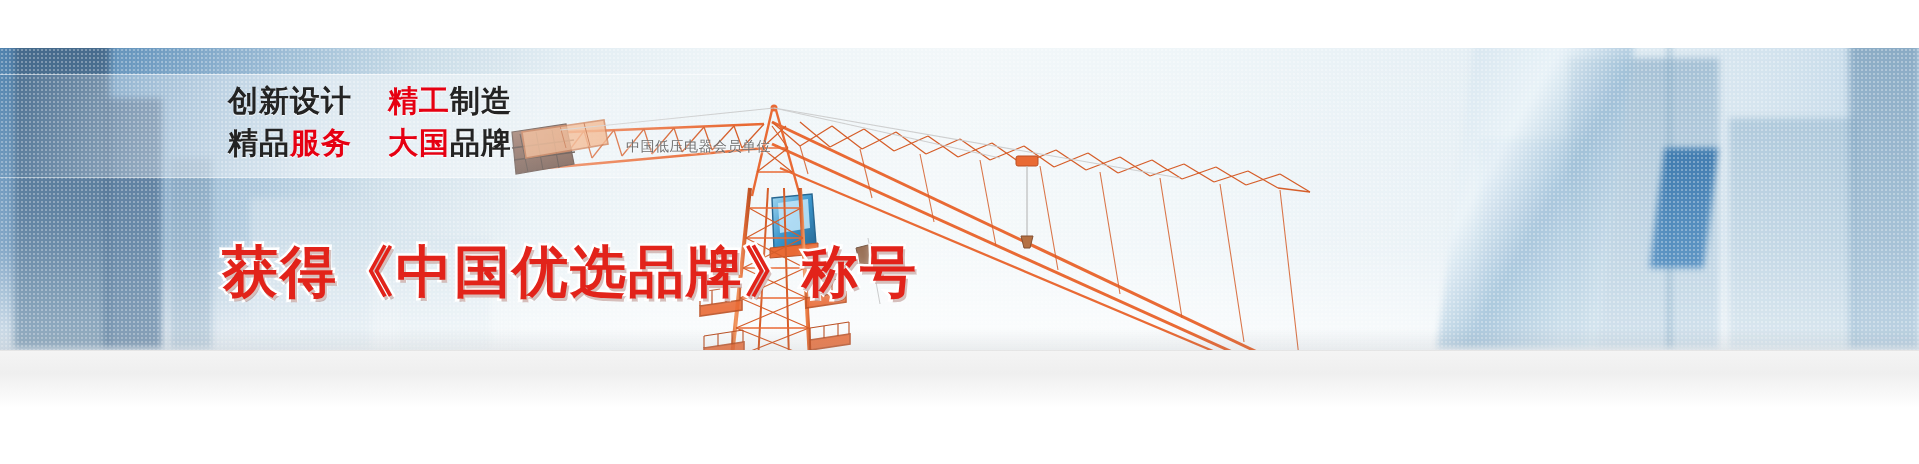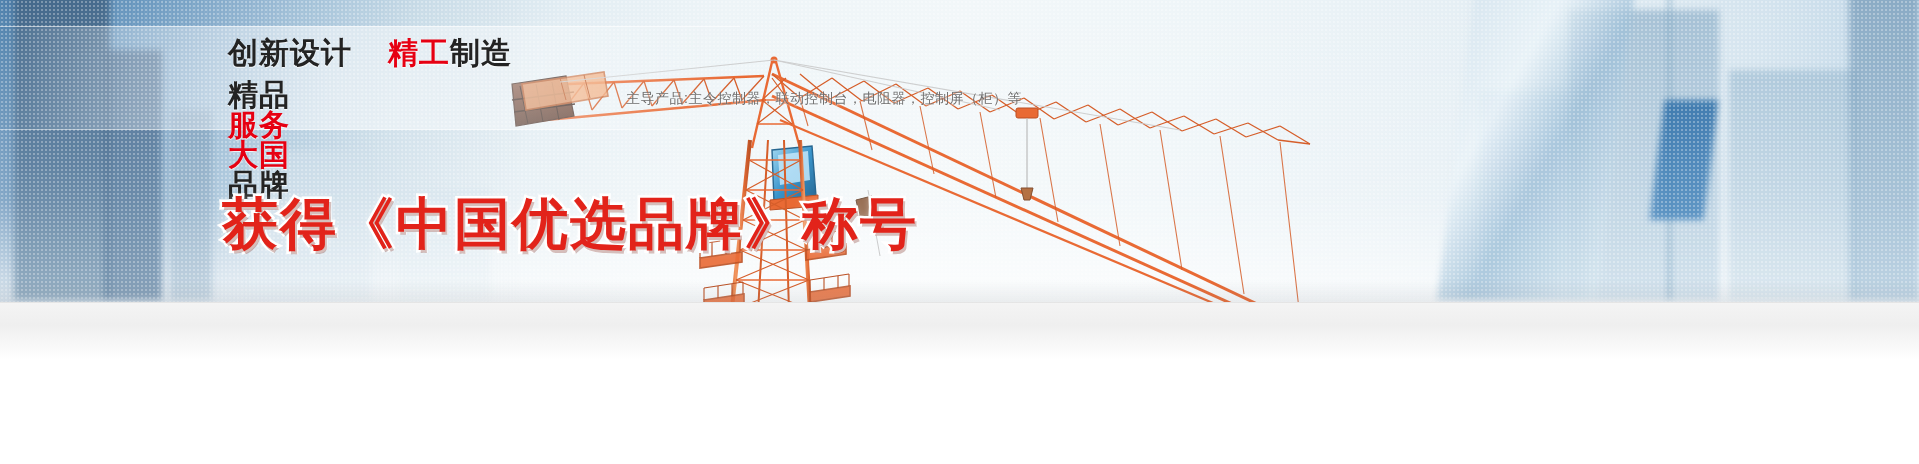--- a/index.html
+++ b/index.html
@@ -8,20 +8,21 @@
     font-family:"Liberation Sans", sans-serif;
     background:#ffffff;
   }
 
   #banner {
     position:relative;
     width:1919px;
     height:360px;
     overflow:hidden;
     background:#e5e5e5;
+    margin-top:48px;
   }
 
   
   .sky {
     position:absolute; inset:0;
     background:
       linear-gradient(180deg,
         rgba(255,255,255,0.00) 0%,
         rgba(255,255,255,0.25) 55%,
         rgba(255,255,255,0.70) 80%,
@@ -157,21 +158,21 @@
   
   .slogans {
     position:absolute; left:228px; top:38px;
     font-weight:bold;
     line-height:1;
     letter-spacing:1px;
     white-space:nowrap;
     z-index:40;
   }
   .slogan-line { display:flex; align-items:baseline; font-size:30px; }
-  .slogan-line + .slogan-line { margin-top:12px;flex-direction:column; }
+  .slogan-line + .slogan-line { margin-top:12px; }
   .sg { display:inline-block; }
   .sg.dark { color:#232323; text-shadow:0 1px 1px rgba(255,255,255,0.85); }
   .sg.red  { color:#e60012; text-shadow:0 1px 1px rgba(255,255,255,0.85); }
   .sg-gap  { display:inline-block; width:36px; }
 
   
   .subinfo {
     position:absolute; left:626px; top:86px;
     z-index:38;
     color:#6e6e6e;
@@ -403,21 +404,21 @@
     <div class="slogan-line">
       <span class="sg dark">精品</span>
       <span class="sg red">服务</span>
       <span class="sg-gap"></span>
       <span class="sg red">大国</span>
       <span class="sg dark">品牌</span>
     </div>
   </div>
 
   <div class="subinfo">
-    <div>主导产品:主令控制器，联动控制台，电阻器，控制屏（柜）等</div>
+    <div>中国低压电器会员单位</div>
   </div>
 
   <div class="headline">获得《中国优选品牌》称号</div>
 
   <div class="strip-shadow"></div>
   <div class="bottom-strip"></div>
 
 </div>
 
 </body></html>

